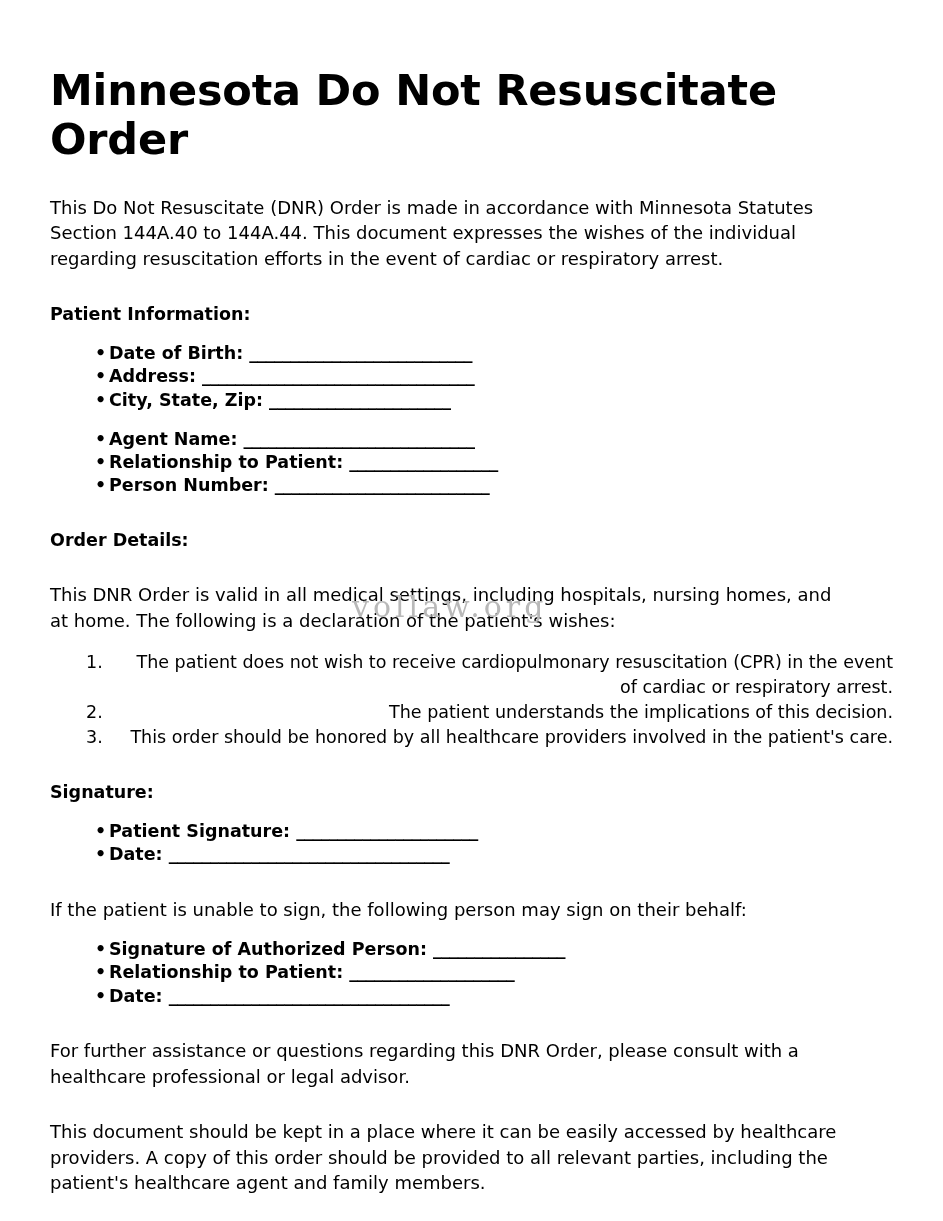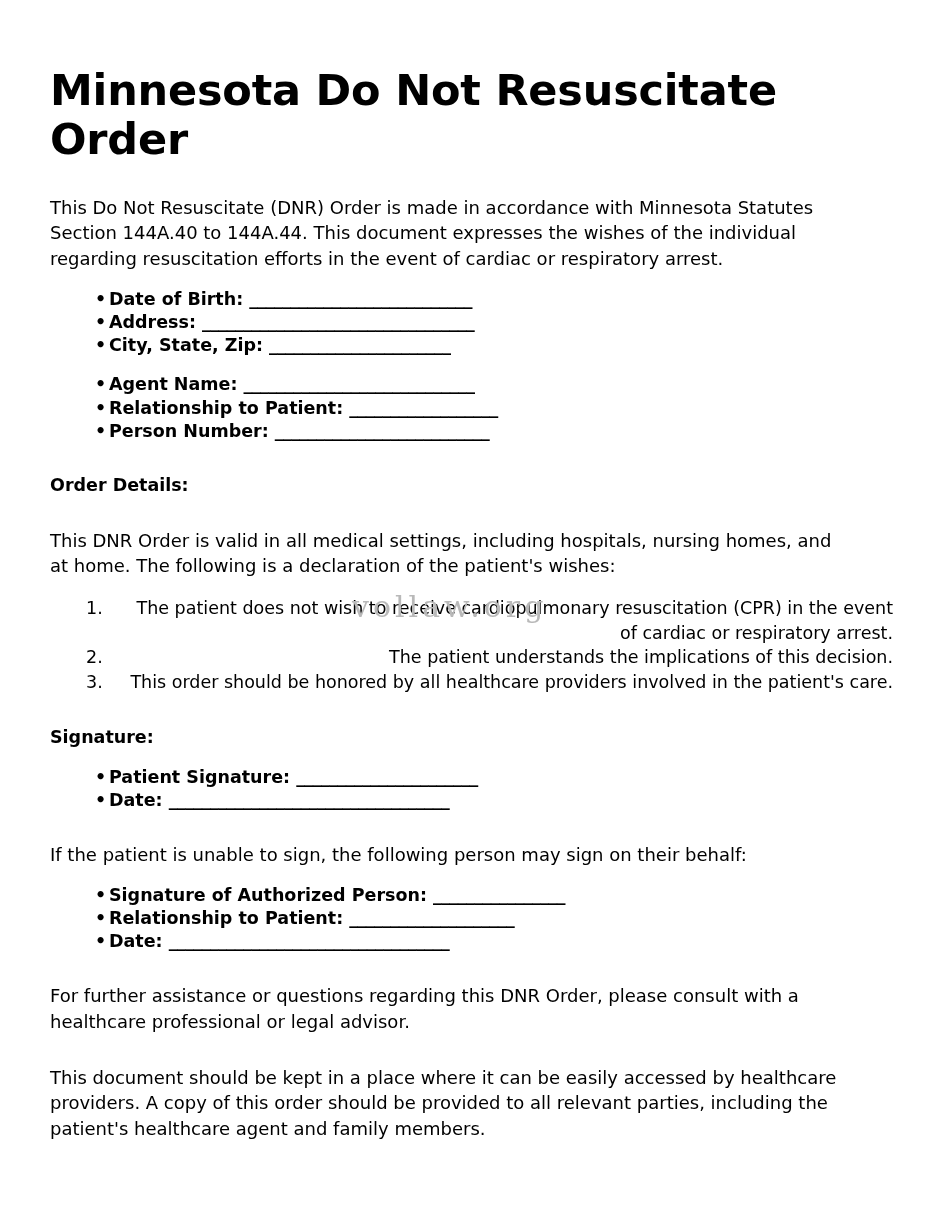--- a/index.html
+++ b/index.html
@@ -117,20 +117,21 @@
 <body>
 
 <div class="page">
 
   <div class="watermark">vollaw.org</div>
 
   <h1 class="doc-title">Minnesota Do Not Resuscitate Order</h1>
 
   <p class="para">This Do Not Resuscitate (DNR) Order is made in accordance with Minnesota Statutes Section 144A.40 to 144A.44. This document expresses the wishes of the individual regarding resuscitation efforts in the event of cardiac or respiratory arrest.</p>
 
+  <h2 class="section-head">Patient Information:</h2>
   <ul class="field-list">
     <li>
       <span>Date of Birth:</span>
       <span class="blank">___________________________</span>
     </li>
     <li>
       <span>Address:</span>
       <span class="blank">_________________________________</span>
     </li>
     <li>

